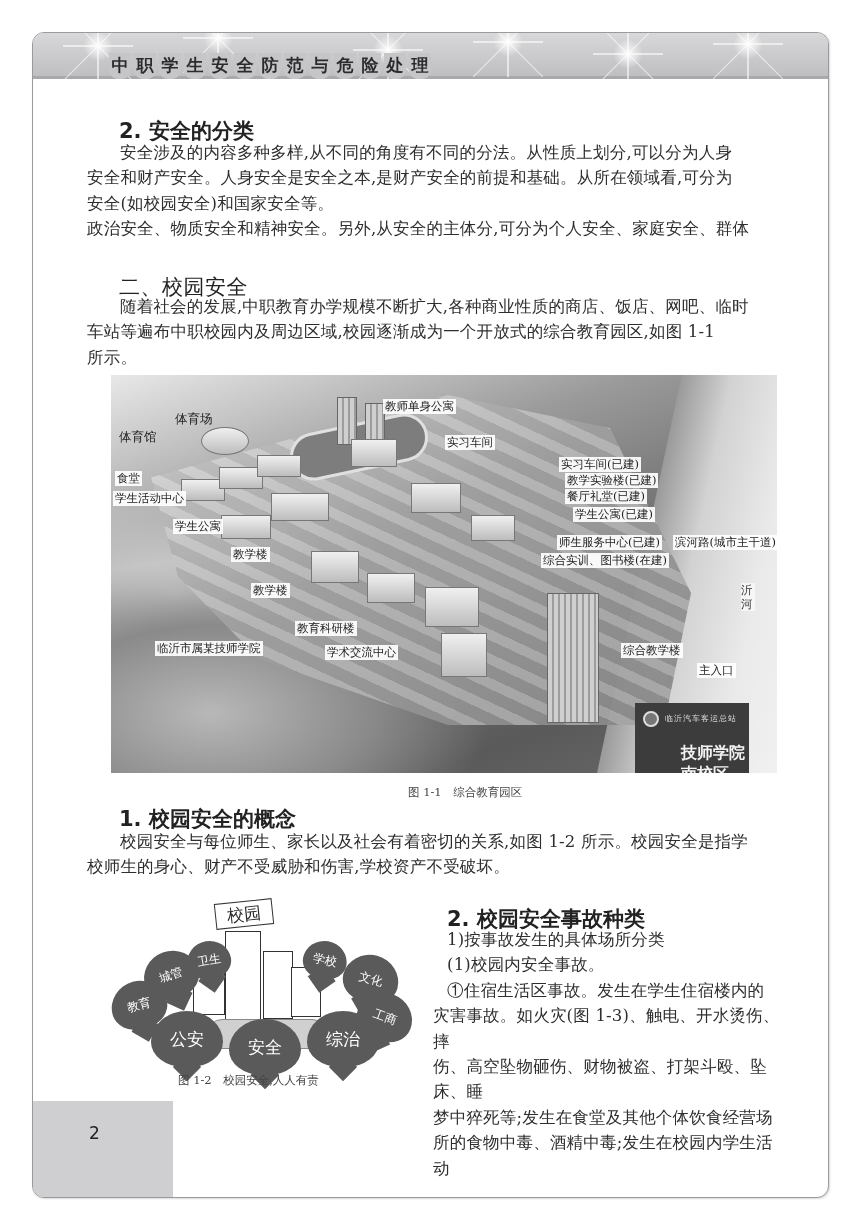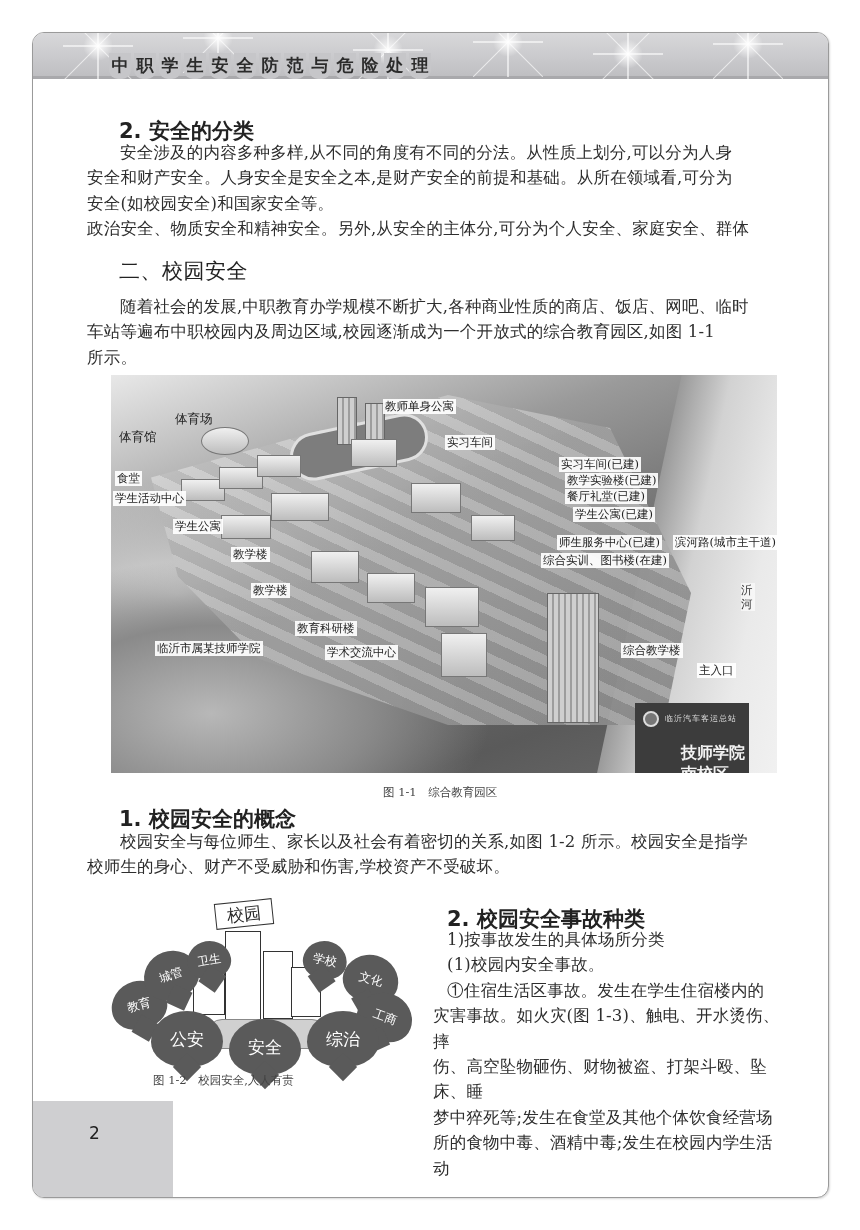--- a/index.html
+++ b/index.html
@@ -30,24 +30,24 @@
   }
   .header-title span {
     display: inline-block; width: 22px; height: 26px; line-height: 24px; text-align: center;
     font-size: 17px; font-weight: bold; color: #2b2b2b;
     background: #c6c6c9; border-radius: 0 0 9px 9px; margin-right: 3px;
     font-family: "DejaVu Serif", serif;
   }
 
   .text { position: absolute; font-size: 16.5px; line-height: 25.4px; color: #2e2e2e; letter-spacing: 0.2px; }
   .h3 { position: absolute; font-size: 21px; font-weight: bold; color: #222; font-family: "DejaVu Sans", sans-serif; }
-  .h2 { position: absolute; font-size: 21px; color: #222; font-family: "DejaVu Sans", sans-serif; letter-spacing: 0.5px; }
+  .h2 { position: absolute; font-size: 21px; color: #222; font-family: "DejaVu Sans", sans-serif; letter-spacing: 0.5px; margin-top: 16px; }
   .para p { text-indent: 2em; }
   .para p.noindent { text-indent: 0; }
-  .caption { position: absolute; font-size: 11.5px; color: #444; }
+  .caption { position: absolute; font-size: 11.5px; color: #444; margin-left: 25px; }
 
   
   .photo {
     position: absolute; left: 78px; top: 342px; width: 666px; height: 398px; overflow: hidden;
     background:
       radial-gradient(ellipse 60% 55% at 15% 85%, #b8b8b8 0%, #8a8a8a 40%, transparent 70%),
       radial-gradient(ellipse 50% 40% at 10% 55%, #d9d9d9 0%, transparent 70%),
       linear-gradient(160deg, #e8e8e8 0%, #9a9a9a 30%, #6f6f6f 55%, #5a5a5a 80%, #6a6a6a 100%);
   }
   .photo .river {

